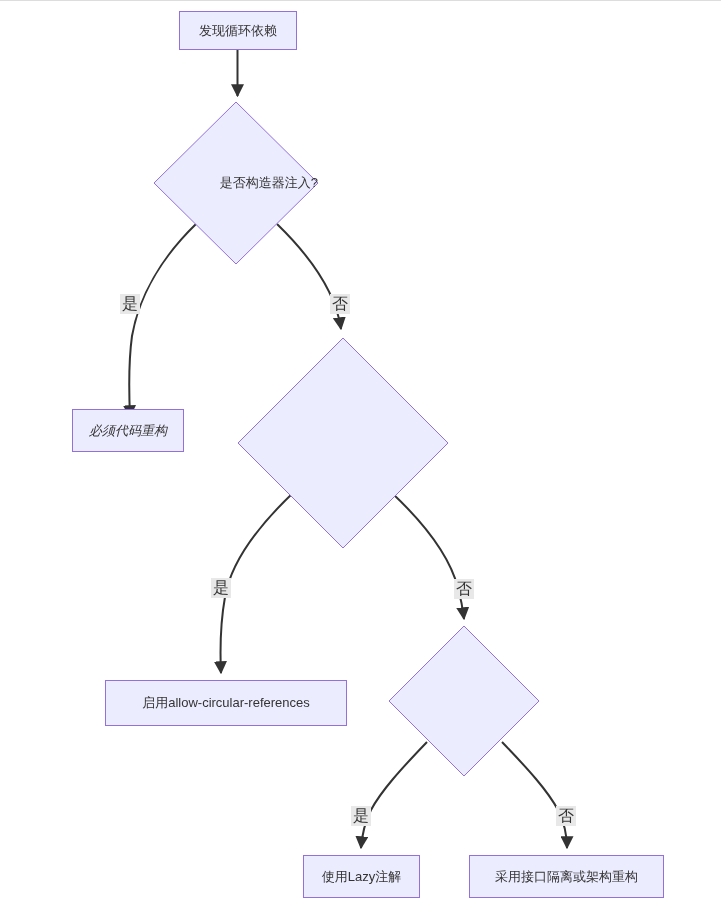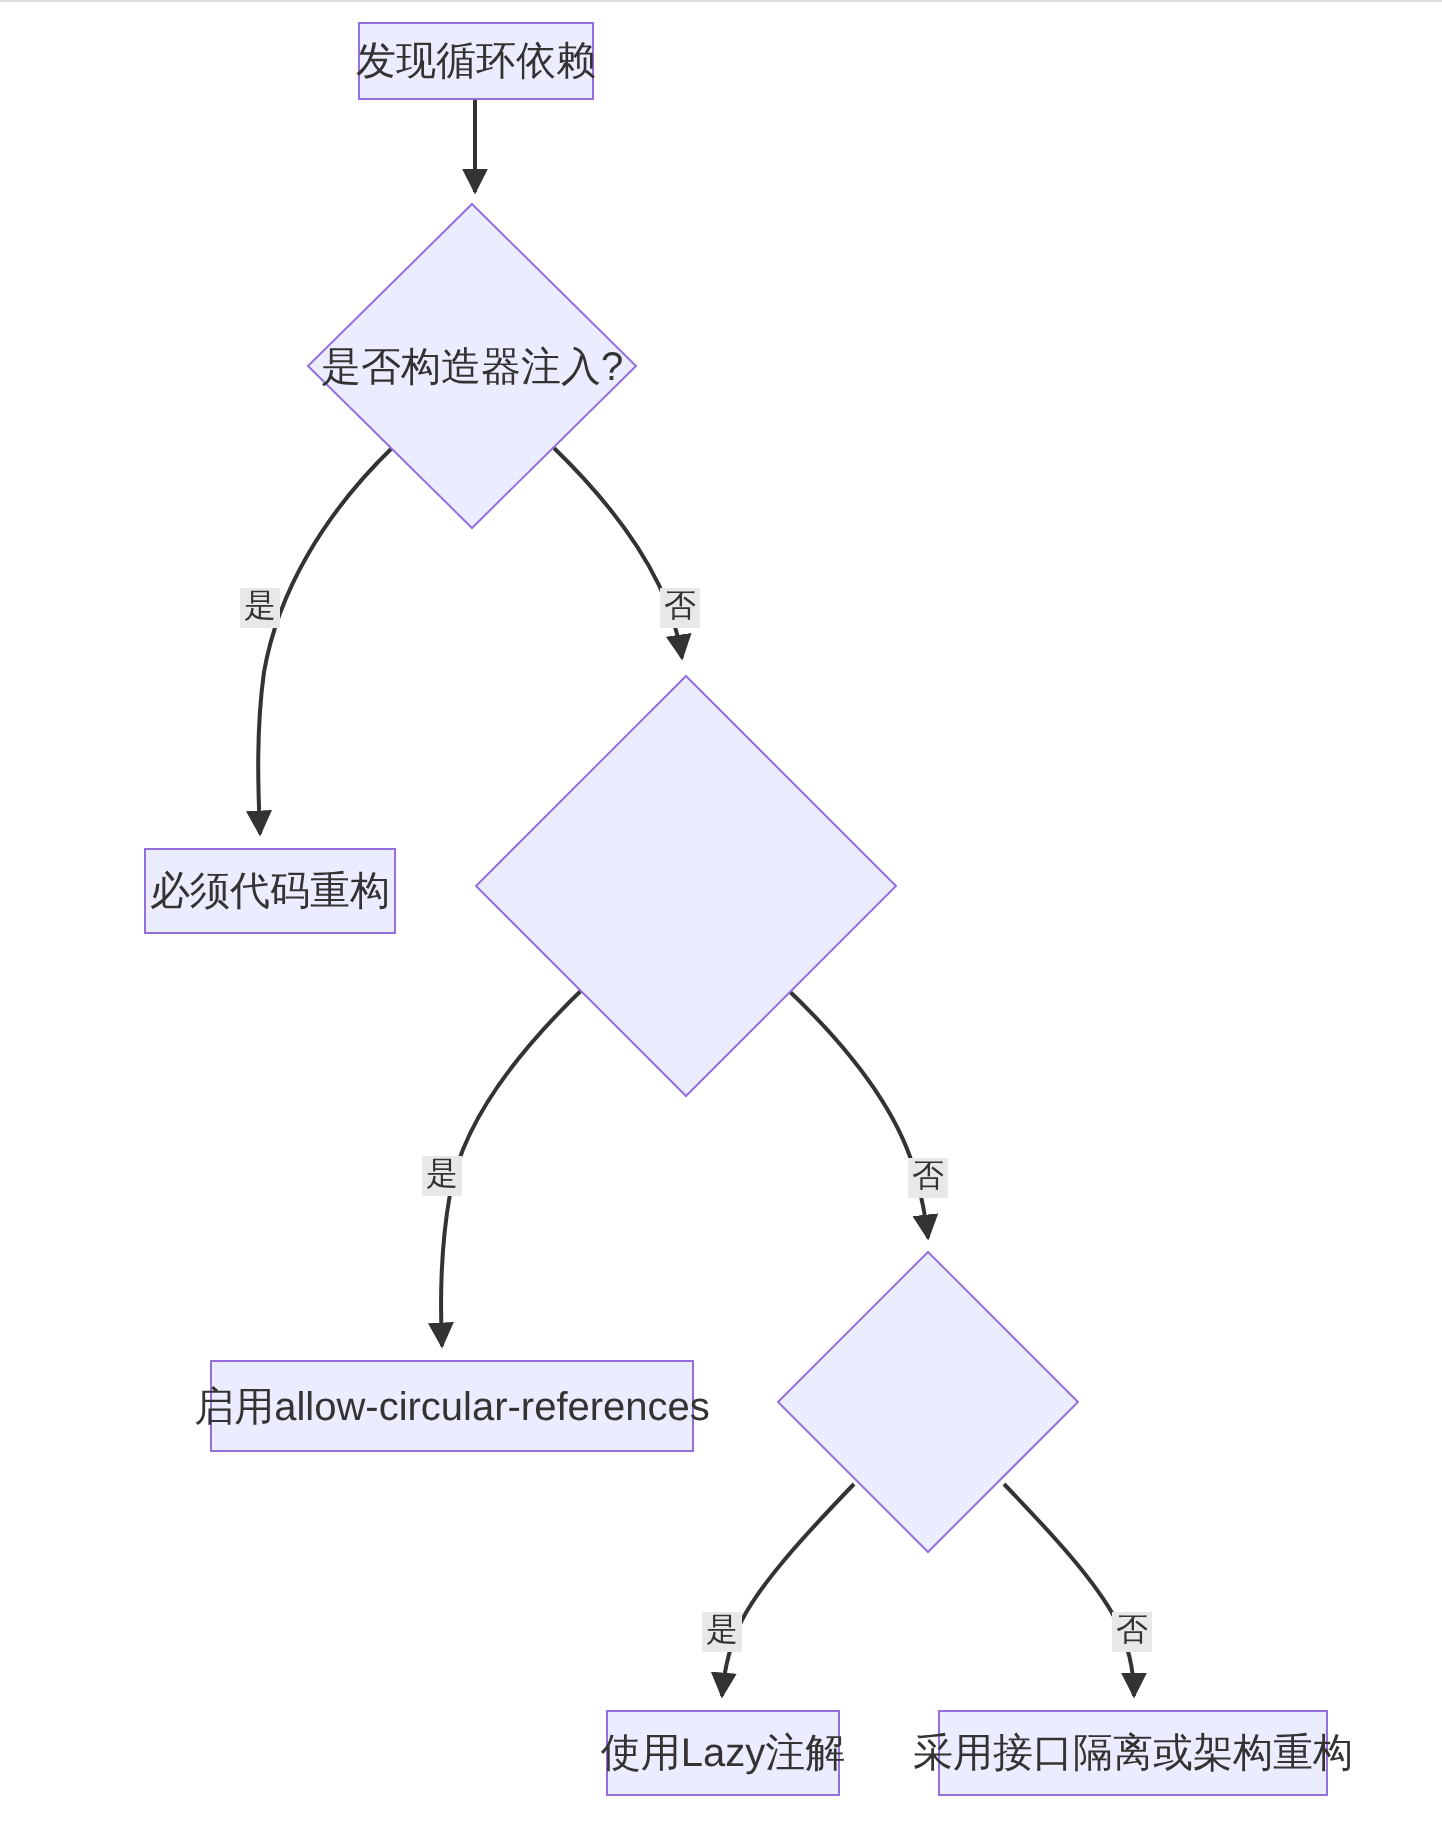--- a/index.html
+++ b/index.html
@@ -36,21 +36,21 @@
     fill: var(--node-fill, #ECECFF);
     stroke: var(--node-border, #9370DB);
     stroke-width: 1px;
   }
   .node {
     position: absolute;
     box-sizing: border-box;
     display: flex;
     align-items: center;
     justify-content: center;
-    font-size: 20px;
+    font-size: 13px;
     color: var(--text, #333333);
     white-space: nowrap;
   }
   .node.rect {
     background: var(--node-fill, #ECECFF);
     border: 1px solid var(--node-border, #9370DB);
   }
   .node.diamond-text {
     background: transparent;
     border: none;
@@ -89,37 +89,37 @@
 
     <polygon class="node-shape" points="236,101 318,182 236,263 154,182"></polygon>
     <polygon class="node-shape" points="343,337 448,442 343,547 238,442"></polygon>
     <polygon class="node-shape" points="464,625 539,700 464,775 389,700"></polygon>
   </svg>
 
   <div class="node rect" style="left:179px; top:10px; width:118px; height:39px;">
     <span>发现循环依赖</span>
   </div>
 
-  <div class="node rect" style="left:72px; top:423px; width:126px; height:43px;">
+  <div class="node rect" style="left:72px; top:408px; width:112px; height:43px;font-style:italic;">
     <span>必须代码重构</span>
   </div>
 
   <div class="node rect" style="left:105px; top:679px; width:242px; height:46px;">
     <span>启用allow-circular-references</span>
   </div>
 
   <div class="node rect" style="left:469px; top:854px; width:195px; height:43px;">
     <span>采用接口隔离或架构重构</span>
   </div>
 
   <div class="node rect" style="left:303px; top:854px; width:117px; height:43px;">
     <span>使用Lazy注解</span>
   </div>
 
-  <div class="node diamond-text" style="left:154px; top:101px; width:164px; height:162px;">
+  <div class="node diamond-text" style="left:154px; top:101px; width:164px; height:162px;justify-content:flex-end;">
     <span>是否构造器注入?</span>
   </div>
 
 
 
   <span class="edge-label" style="left:130px; top:303px;">是</span>
   <span class="edge-label" style="left:340px; top:303px;">否</span>
   <span class="edge-label" style="left:221px; top:587px;">是</span>
   <span class="edge-label" style="left:464px; top:588px;">否</span>
   <span class="edge-label" style="left:361px; top:815px;">是</span>

